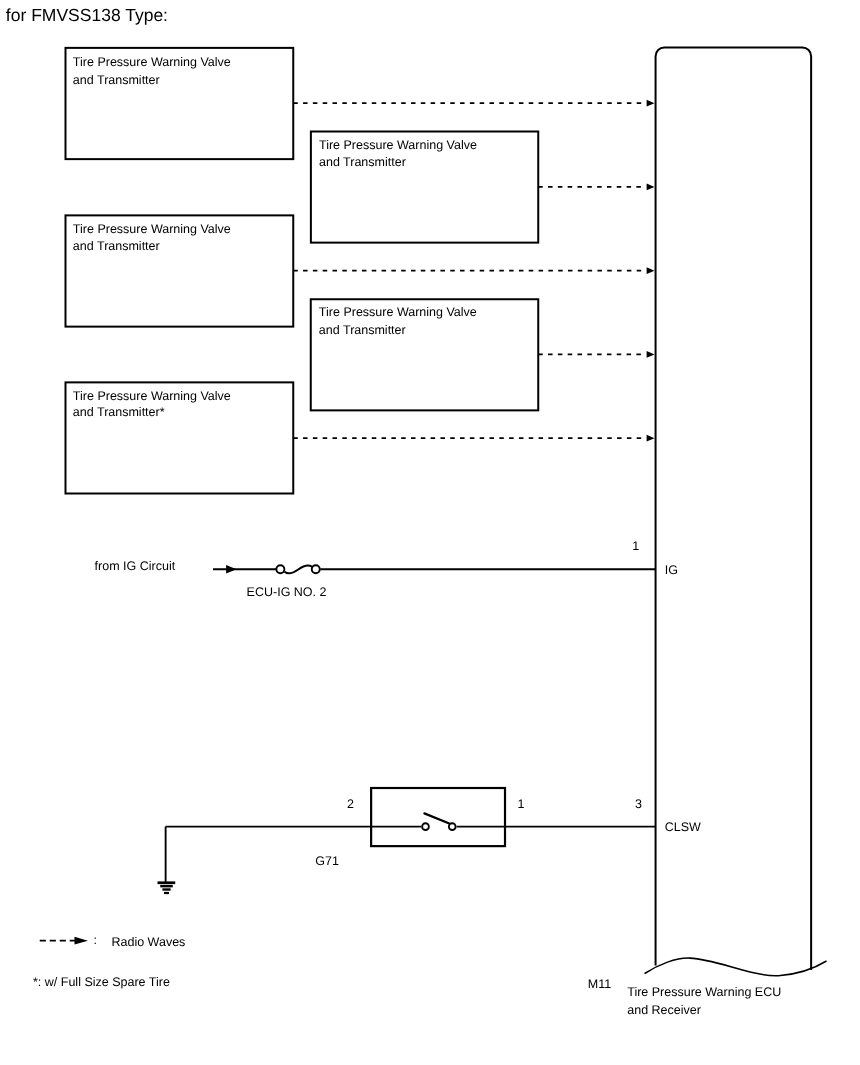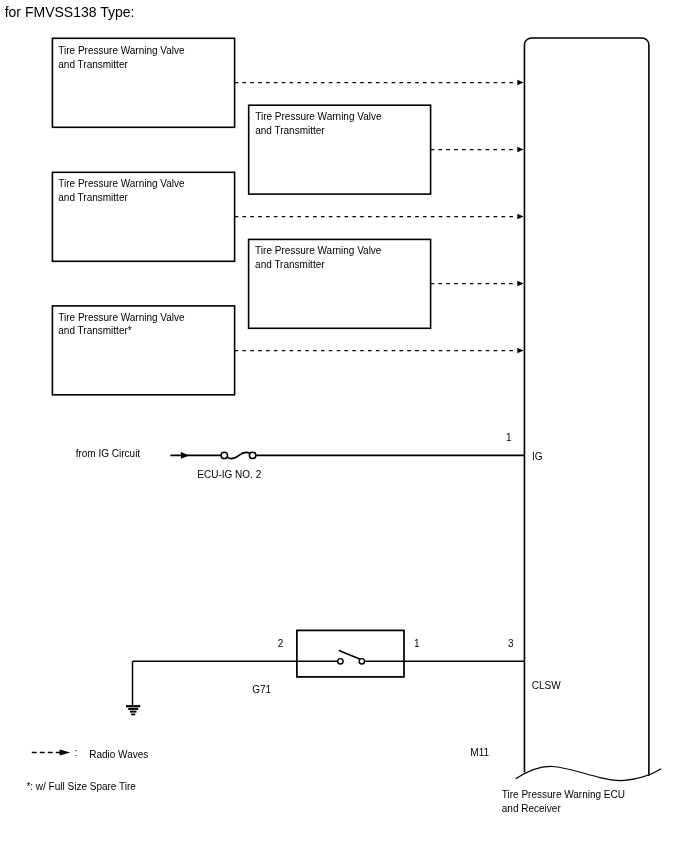--- a/index.html
+++ b/index.html
@@ -92,27 +92,27 @@
 and Transmitter</div>
   <div class="lbl box-txt" style="left:58.3px;top:310.6px;">Tire Pressure Warning Valve
 and Transmitter*</div>
 
   <div class="lbl" style="left:75.7px;top:447px;">from IG Circuit</div>
   <div class="lbl" style="left:197.3px;top:467.6px;">ECU-IG NO. 2</div>
 
   <div class="lbl" style="left:505.9px;top:431.2px;">1</div>
   <div class="lbl" style="left:531.9px;top:450.2px;text-align:center;">IG</div>
   <div class="lbl" style="left:508px;top:636.7px;">3</div>
-  <div class="lbl" style="left:531.8px;top:656px;margin-top:23px;">CLSW</div>
+  <div class="lbl" style="left:531.8px;top:656px;">CLSW</div>
 
   <div class="lbl" style="left:277.7px;top:636.8px;">2</div>
   <div class="lbl" style="left:414px;top:636.8px;">1</div>
   <div class="lbl" style="left:252.2px;top:683.1px;">G71</div>
 
   <div class="lbl" style="left:74.8px;top:746.3px;">:</div>
   <div class="lbl" style="left:89.2px;top:748px;">Radio Waves</div>
   <div class="lbl" style="left:26.4px;top:780.3px;">*: w/ Full Size Spare Tire</div>
 
-  <div class="lbl" style="left:470.3px;top:746px;text-align:center;">M11</div>
+  <div class="lbl" style="left:470.3px;top:781px;text-align:center;">M11</div>
   <div class="lbl box-txt" style="left:501.8px;top:788.05px;">Tire Pressure Warning ECU
 and Receiver</div>
 
 </div>
 
 </body></html>

